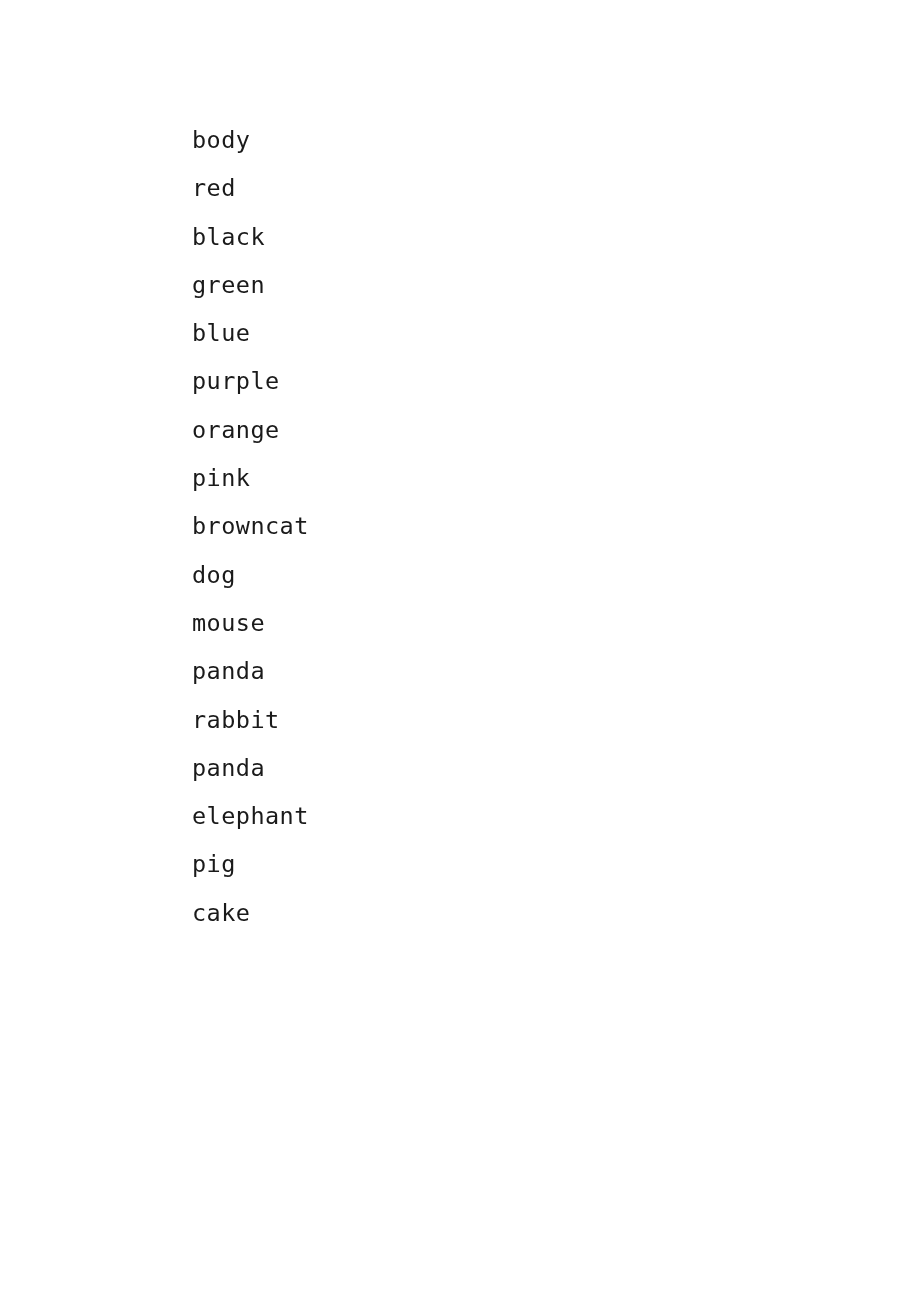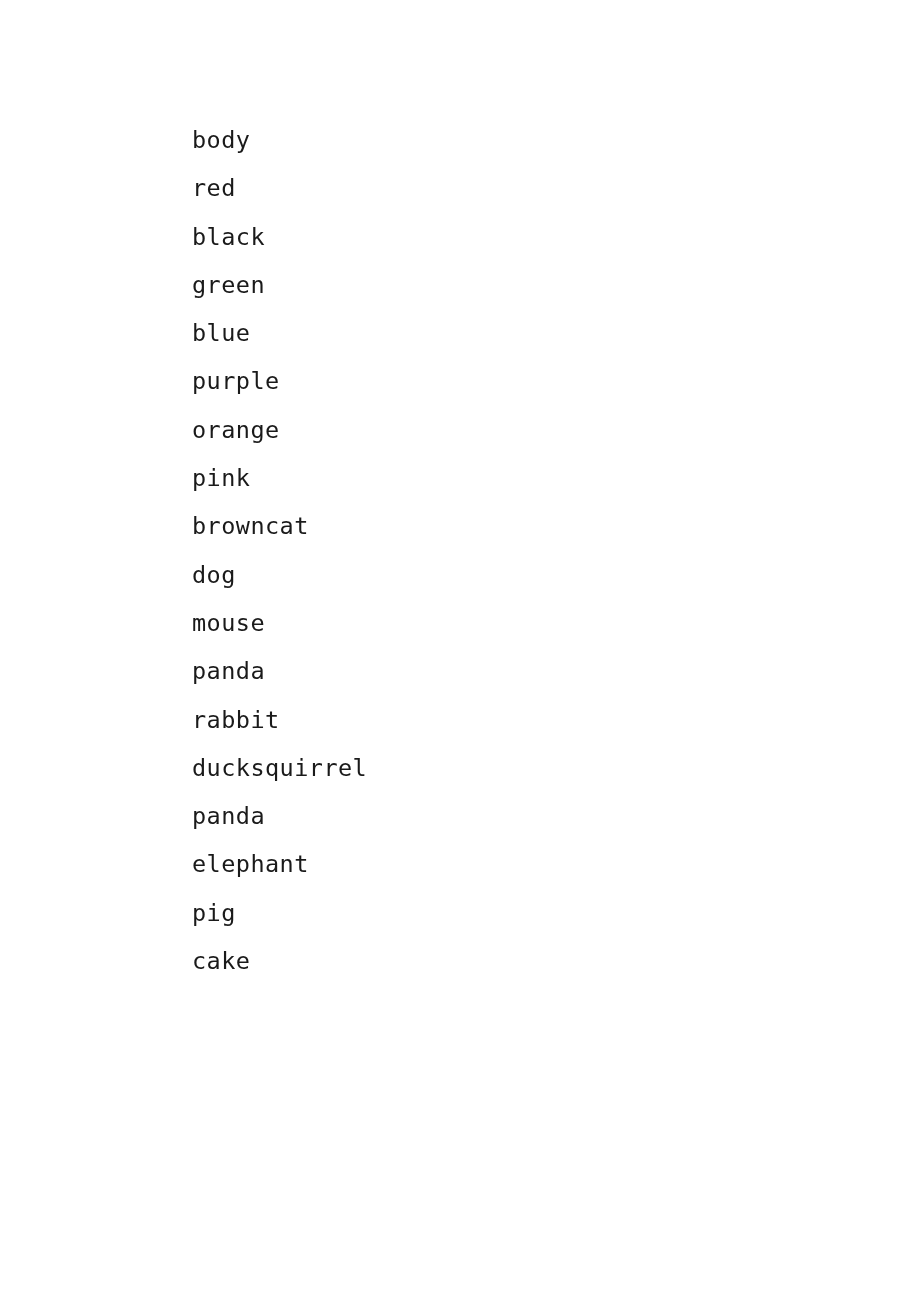--- a/index.html
+++ b/index.html
@@ -54,20 +54,19 @@
     <div class="word-line">green</div>
     <div class="word-line">blue</div>
     <div class="word-line">purple</div>
     <div class="word-line">orange</div>
     <div class="word-line">pink</div>
     <div class="word-line">browncat</div>
     <div class="word-line">dog</div>
     <div class="word-line">mouse</div>
     <div class="word-line">panda</div>
     <div class="word-line">rabbit</div>
-    <div class="word-line">ducksquirrel</div>
     <div class="word-line">panda</div>
     <div class="word-line">elephant</div>
     <div class="word-line">pig</div>
     <div class="word-line">cake</div>
 
   </div>
 </div>
 
 </body></html>

